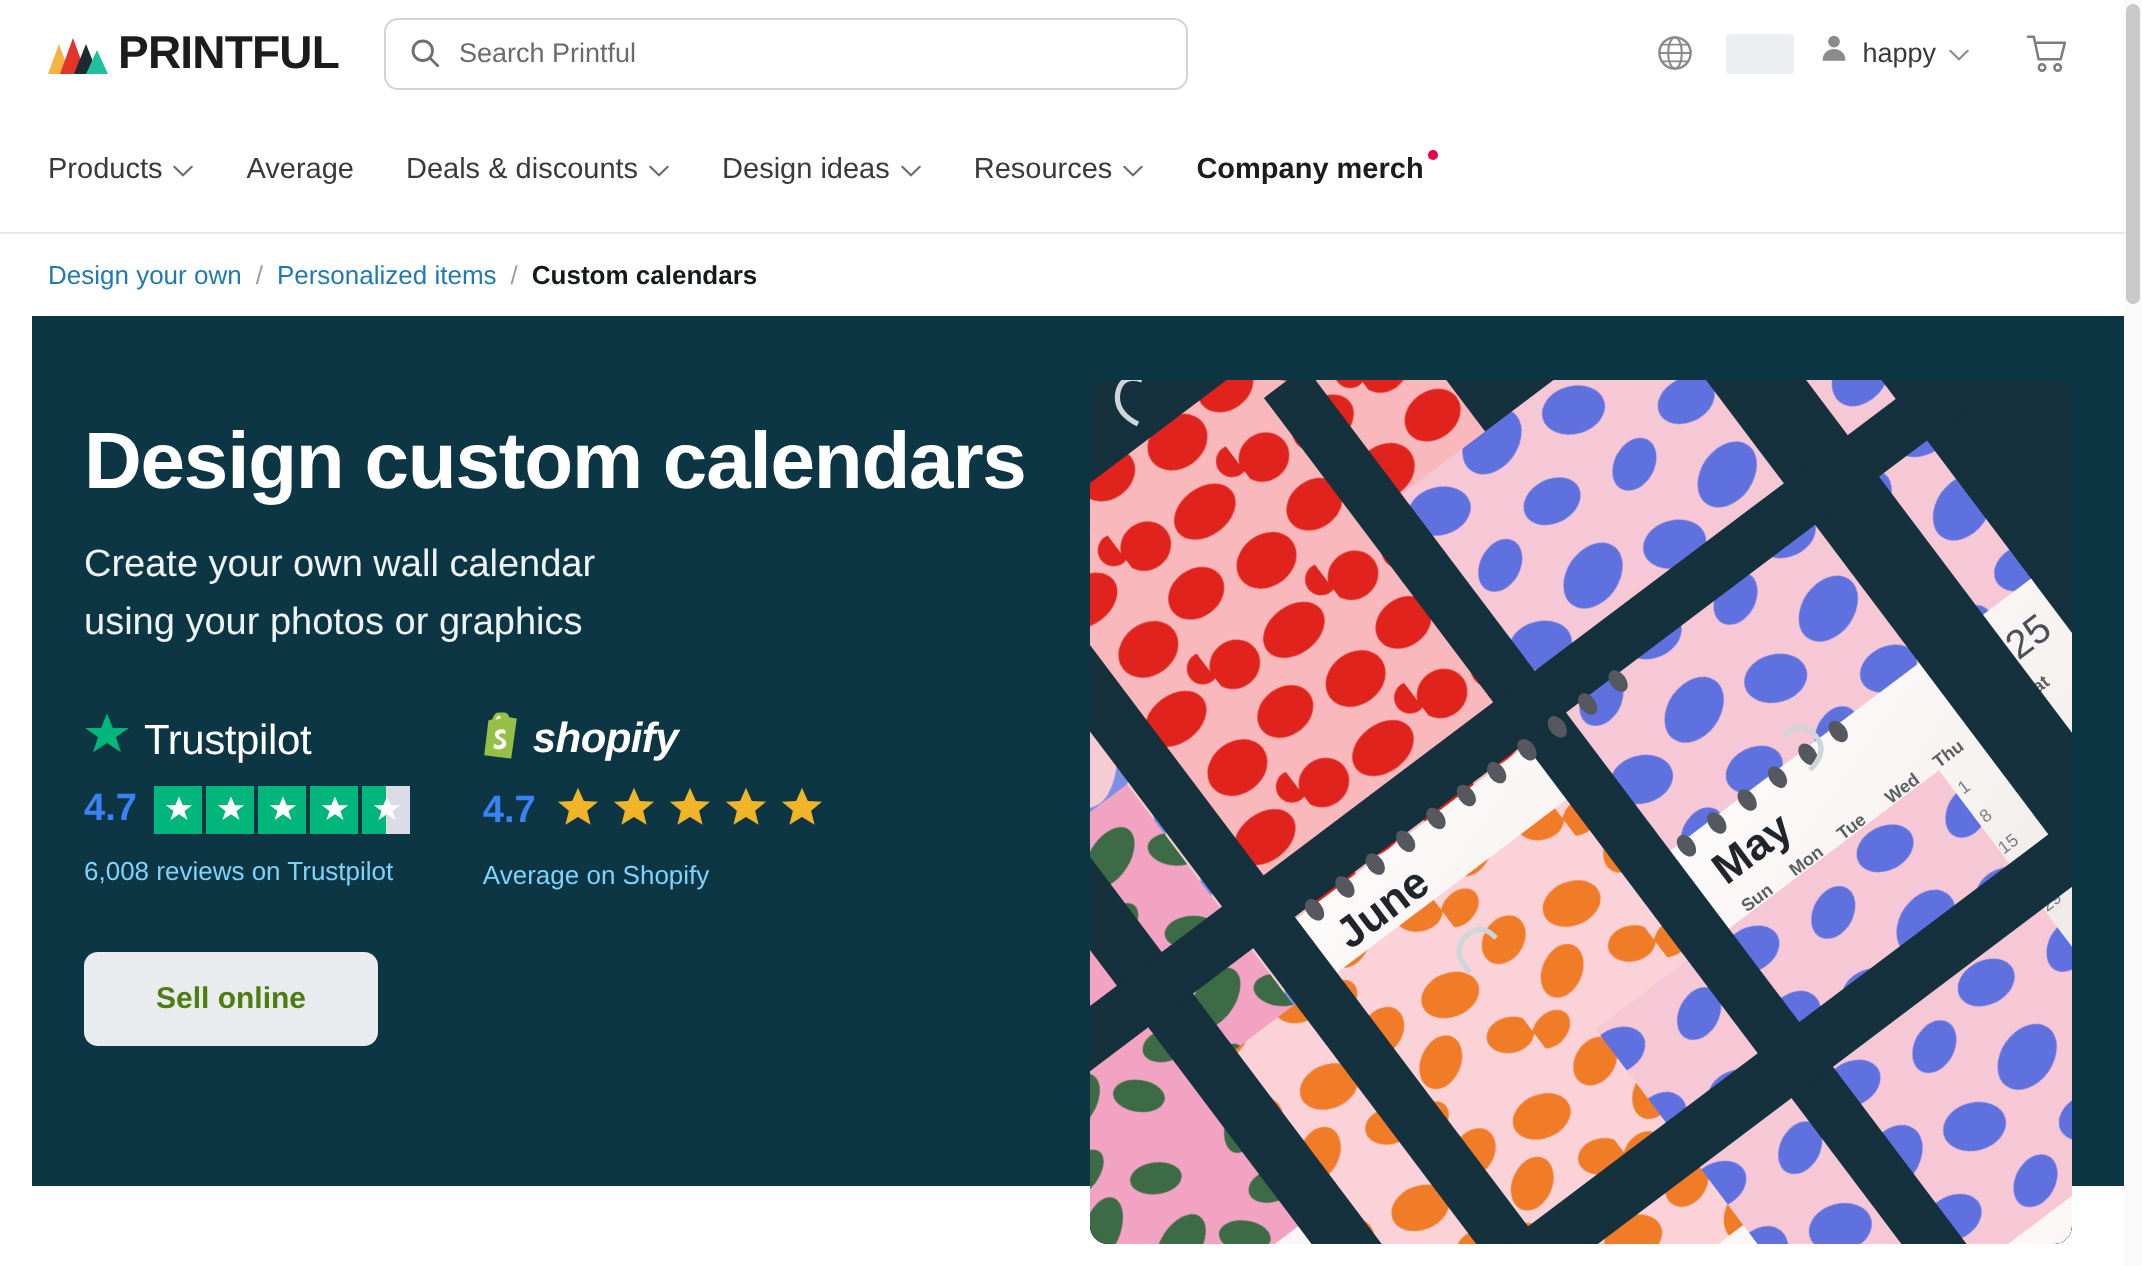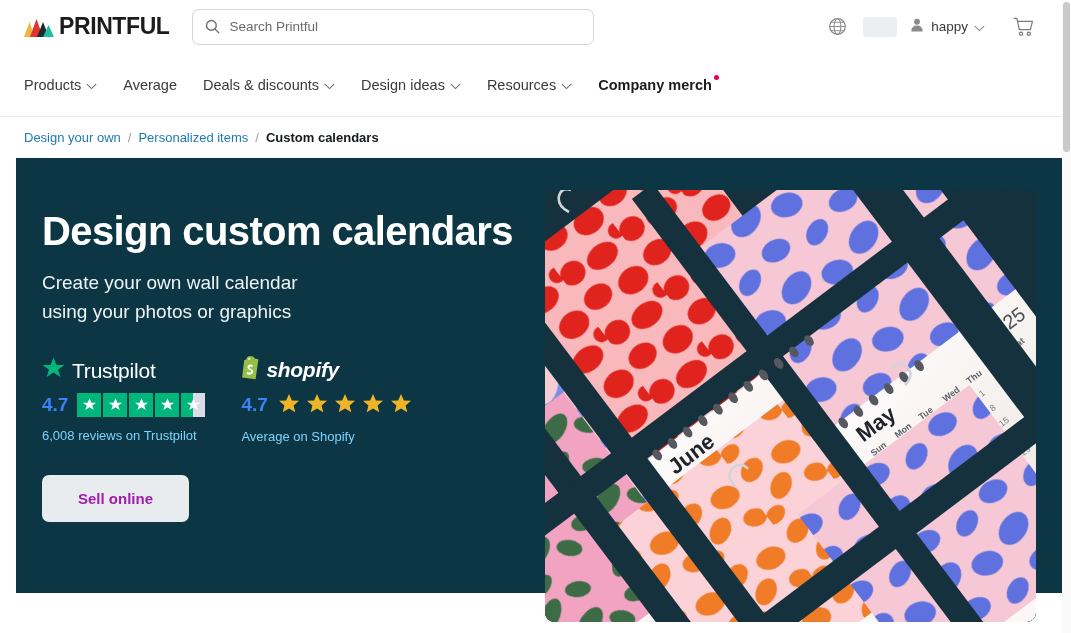--- a/index.html
+++ b/index.html
@@ -163,21 +163,21 @@
     font-size: 15px; font-weight: 700;
     border-radius: 7px;
     display: flex; align-items: center; justify-content: center;
     height: 47px;
   }
   .btn-primary {
     background: #e3000f; color: #fff;
     padding: 0 22px; gap: 26px; min-width: 190px;
   }
   .btn-secondary {
-    background: #e9ecef; color: #a21caf;
+    background: #e9ecef; color: #4d7c0f;
     padding: 0 36px; min-width: 131px;
   }
 
   
   .hero-photo {
     position: absolute;
     left: 545px; top: 190px;
     width: 491px; height: 432px;
     border-radius: 9px;
     overflow: hidden;

